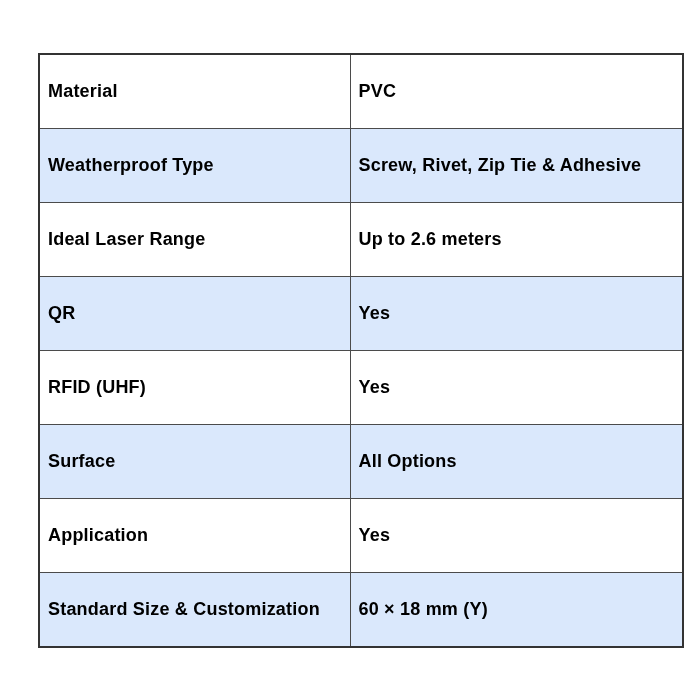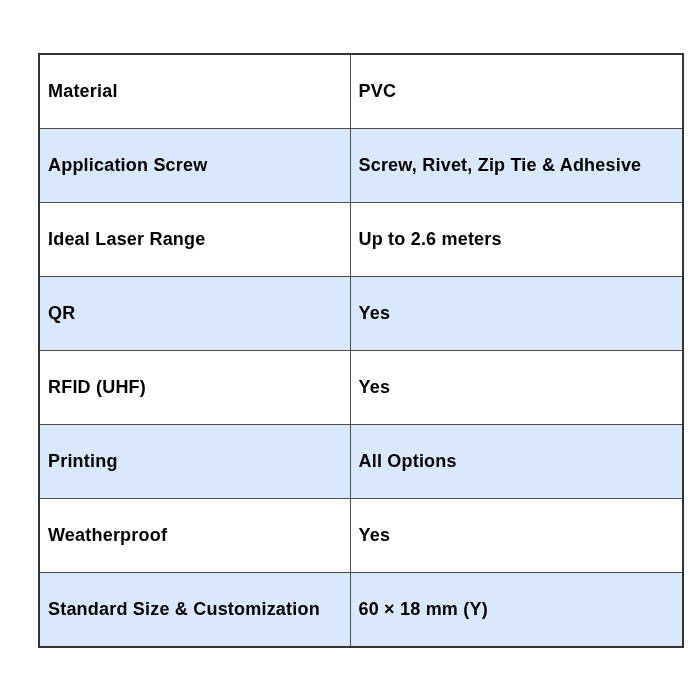--- a/index.html
+++ b/index.html
@@ -56,41 +56,41 @@
     <colgroup>
       <col class="label-col">
       <col>
     </colgroup>
     <tbody>
       <tr>
         <td>Material</td>
         <td>PVC</td>
       </tr>
       <tr>
-        <td>Application Screw</td>
+        <td>Weatherproof Type</td>
         <td>Screw, Rivet, Zip Tie &amp; Adhesive</td>
       </tr>
       <tr>
         <td>Ideal Laser Range</td>
         <td>Up to 2.6 meters</td>
       </tr>
       <tr>
         <td>QR</td>
         <td>Yes</td>
       </tr>
       <tr>
         <td>RFID (UHF)</td>
         <td>Yes</td>
       </tr>
       <tr>
-        <td>Printing</td>
+        <td>Surface</td>
         <td>All Options</td>
       </tr>
       <tr>
-        <td>Weatherproof</td>
+        <td>Application</td>
         <td>Yes</td>
       </tr>
       <tr>
         <td>Standard Size &amp; Customization</td>
         <td>60 × 18 mm (Y)</td>
       </tr>
     </tbody>
   </table>
 </div>
 

